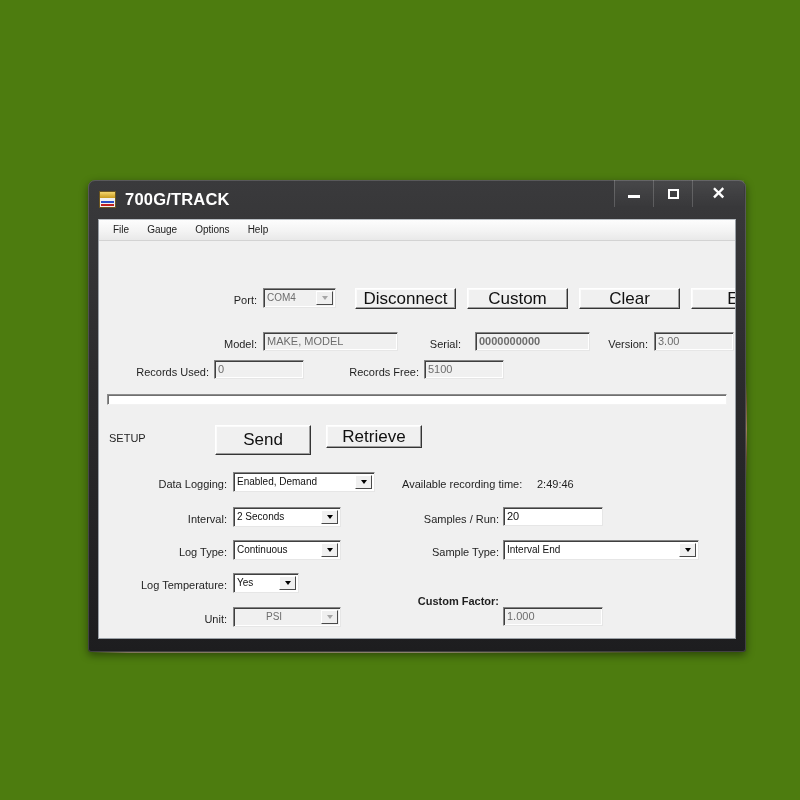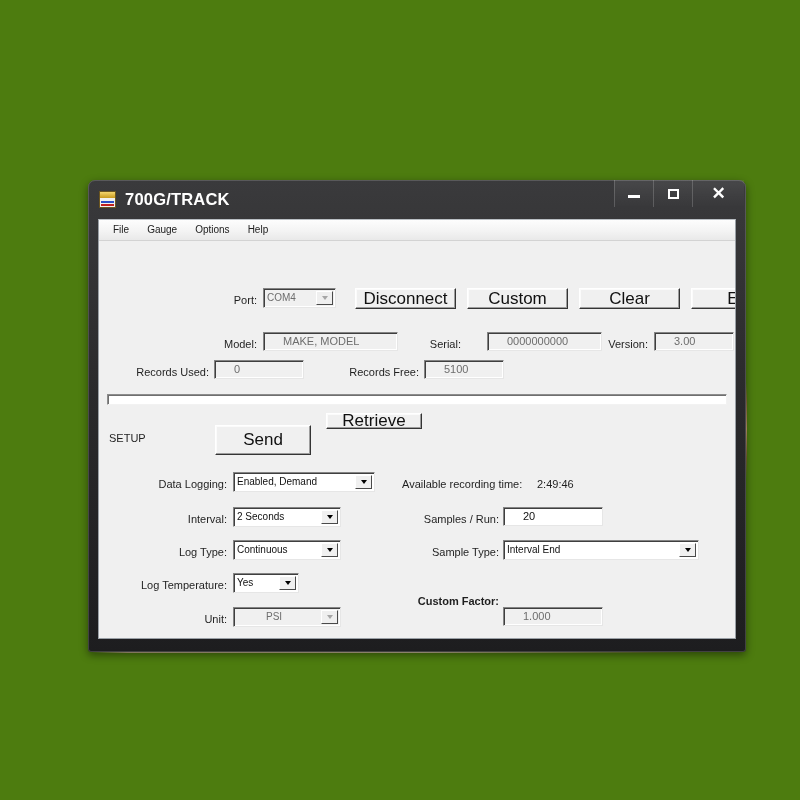--- a/index.html
+++ b/index.html
@@ -173,21 +173,21 @@
 
   
   .field {
     background: #ffffff;
     border: 1px solid;
     border-color: #848484 #e6e6e6 #e6e6e6 #848484;
     box-shadow: inset 1px 1px 0 #3f3f3f, inset -1px -1px 0 #ffffff;
     font-size: 11px;
     color: #101010;
     line-height: 17px;
-    padding: 0 19px;
+    padding: 0 3px;
     overflow: hidden;
     white-space: nowrap;
   }
   .field.disabled {
     background: #f0f0f0;
     color: #6d6d6d;
   }
 
   
   .combo {
@@ -301,38 +301,38 @@
 
         <div class="abs btn" style="left:256px; top:47px; width:101px; height:21px;">Disconnect</div>
         <div class="abs btn" style="left:368px; top:47px; width:101px; height:21px;">Custom</div>
         <div class="abs btn" style="left:480px; top:47px; width:101px; height:21px;">Clear</div>
         <div class="abs btn" style="left:592px; top:47px; width:101px; height:21px;">Exit</div>
 
         <div class="abs lbl r" style="left:84px; top:96px; width:74px;">Model:</div>
         <div class="abs field disabled" style="left:164px; top:91px; width:135px; height:19px;">MAKE, MODEL</div>
 
         <div class="abs lbl r" style="left:300px; top:96px; width:62px;">Serial:</div>
-        <div class="abs field disabled" style="left:388px; top:91px; width:115px; height:19px;">0000000000</div>
+        <div class="abs field disabled" style="left:376px; top:91px; width:115px; height:19px;font-weight:bold;">0000000000</div>
 
         <div class="abs lbl r" style="left:485px; top:96px; width:64px;">Version:</div>
         <div class="abs field disabled" style="left:555px; top:91px; width:80px; height:19px;">3.00</div>
 
         <div class="abs lbl r" style="left:5px; top:124px; width:105px;">Records Used:</div>
         <div class="abs field disabled" style="left:115px; top:119px; width:90px; height:19px;">0</div>
 
         <div class="abs lbl r" style="left:212px; top:124px; width:108px;">Records Free:</div>
         <div class="abs field disabled" style="left:325px; top:119px; width:80px; height:19px;">5100</div>
 
         <div id="progress-bar" class="abs" style="left:8px; top:153px; width:620px; height:11px;">
           <div id="progress-fill" style="width:0%"></div>
         </div>
 
         <div class="abs lbl" style="left:10px; top:190px; width:70px;">SETUP</div>
         <div class="abs btn" style="left:116px; top:184px; width:96px; height:30px;">Send</div>
-        <div class="abs btn" style="left:227px; top:172px; width:96px; height:16px;">Retrieve</div>
+        <div class="abs btn" style="left:227px; top:184px; width:96px; height:23px;">Retrieve</div>
 
         <div class="abs lbl r" style="left:38px; top:236px; width:90px;">Data Logging:</div>
         <div class="abs combo" style="left:134px; top:231px; width:142px; height:20px;">
           <span>Enabled, Demand</span>
           <span class="cbtn">
               <i class="arrow-dn"></i>
             </span>
         </div>
 
         <div class="abs lbl" style="left:303px; top:236px;">Available recording time:</div>

